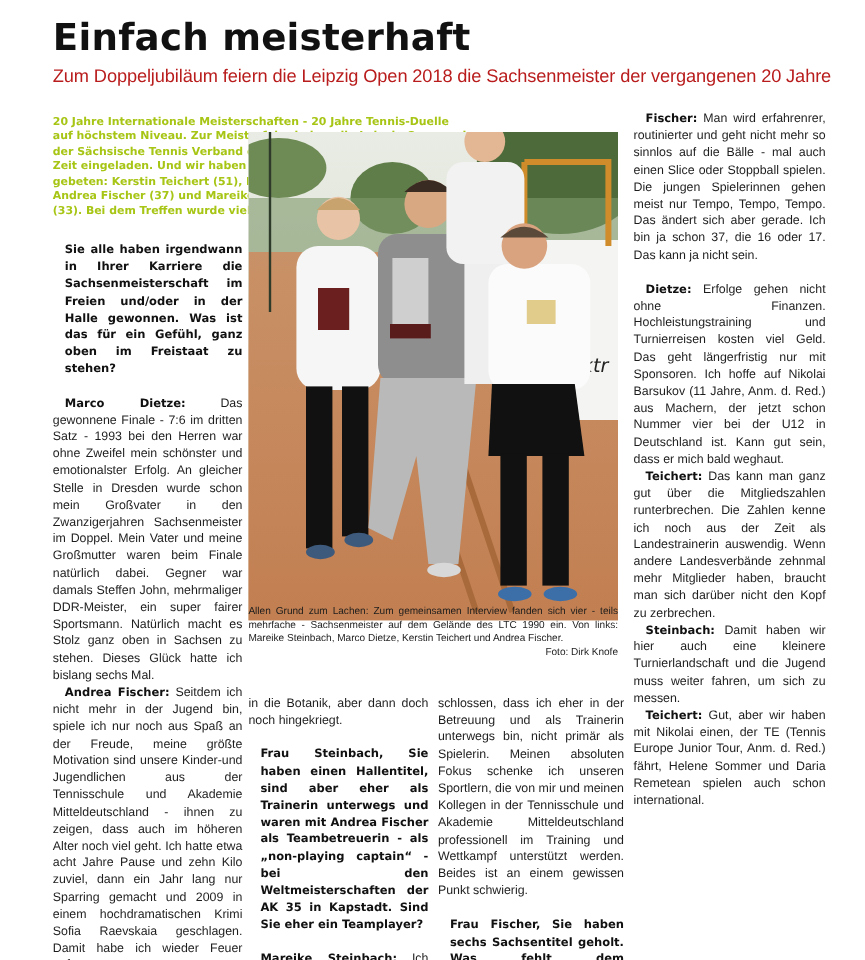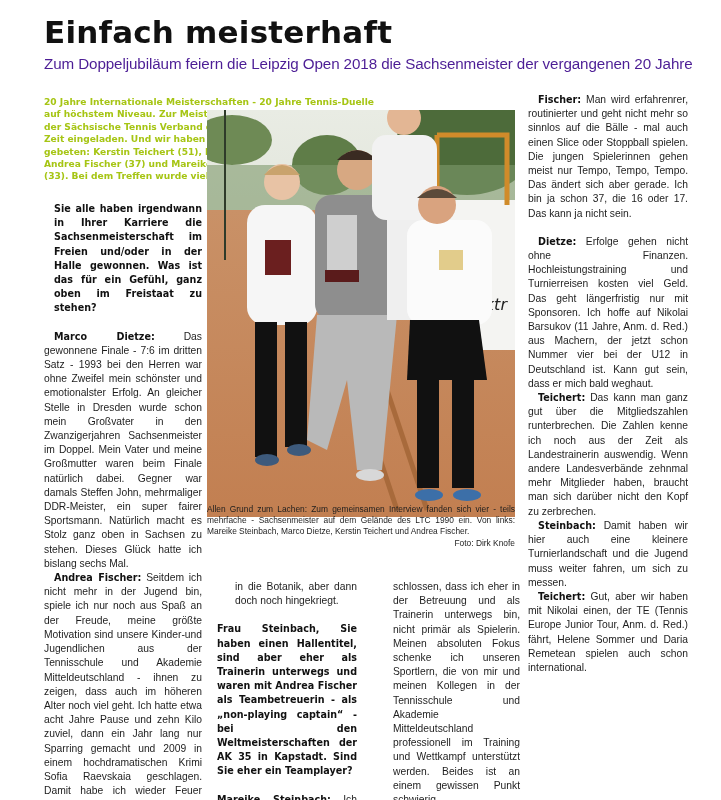--- a/index.html
+++ b/index.html
@@ -6,38 +6,38 @@
   html, body { width: 721px; height: 800px; background: #ffffff; overflow: hidden; }
   body { position: relative; font-family: "Liberation Sans", sans-serif; color: #1a1a1a; }
 
   .headline {
     position: absolute; left: 44px; top: 14px;
     font-family: "DejaVu Sans", sans-serif; font-weight: bold;
     font-size: 31px; letter-spacing: 0.2px; color: #111;
   }
   .subhead {
     position: absolute; left: 44px; top: 55px;
-    font-family: "Liberation Sans", sans-serif; font-size: 15.2px; color: #4c1d95;
+    font-family: "Liberation Sans", sans-serif; font-size: 15.2px; color: #b91c1c;
     letter-spacing: -0.1px;
   }
 
   .intro {
     position: absolute; left: 44px; top: 96px; width: 330px;
     font-family: "DejaVu Sans", sans-serif; font-weight: bold;
     font-size: 9.1px; line-height: 12.4px; color: #a6c514;
   }
   .intro span { display: block; text-align: justify; text-align-last: justify; white-space: nowrap; }
   .intro span.last { text-align-last: left; }
   .intro span.short1 { width: 208px; }
 
   .col {
     position: absolute; font-size: 10.3px; line-height: 14.2px; color: #1d1d1d;
   }
   .col p { text-align: justify; text-indent: 10px; }
-  .col p.noindent { text-indent: 0; margin-left: 28px; }
+  .col p.noindent { text-indent: 0; }
   .col b { font-family: "DejaVu Sans", sans-serif; font-weight: bold; font-size: 9.6px; color: #111; margin-top: 24px; }
   .q {
     font-family: "DejaVu Sans", sans-serif; font-weight: bold; font-size: 9.6px;
     line-height: 14.2px; color: #111; padding-left: 10px; text-indent: 0 !important; text-align: center;
   }
 
   .c1 { left: 44px; top: 202px; width: 158px; }
   .c2 { left: 207px; top: 580px; width: 150px; }
   .c3 { left: 365px; top: 580px; width: 155px; }
   .c4 { left: 528px; top: 93px; width: 160px; }

